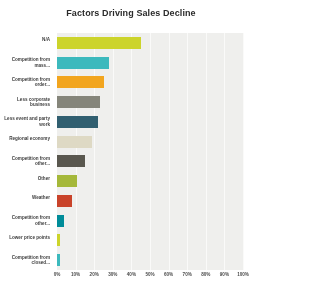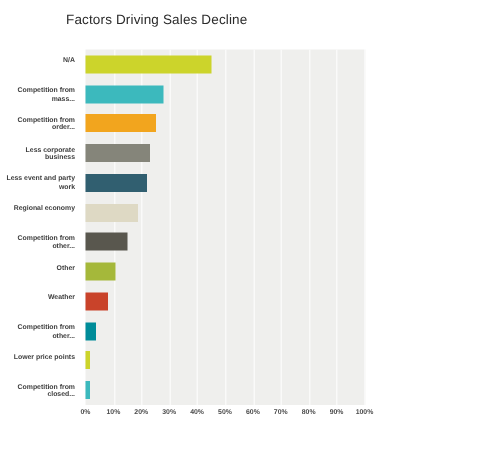--- a/index.html
+++ b/index.html
@@ -18,26 +18,25 @@
     width: 262px;
     height: 300px;
     background: #ffffff;
     box-sizing: border-box;
   }
   #chart-title {
     position: absolute;
     left: 0;
     top: 8px;
     width: 262px;
-    text-align: left;
+    text-align: center;
     font-size: 9px;
-    font-weight: normal;
+    font-weight: bold;
     color: #2b2b2b;
     letter-spacing: 0.1px;
-    margin-left: 44px;
   }
   
   #plot-area {
     position: absolute;
     left: 57px;
     top: 33px;
     width: 186px;
     height: 237px;
     background: #efefed;
   }

